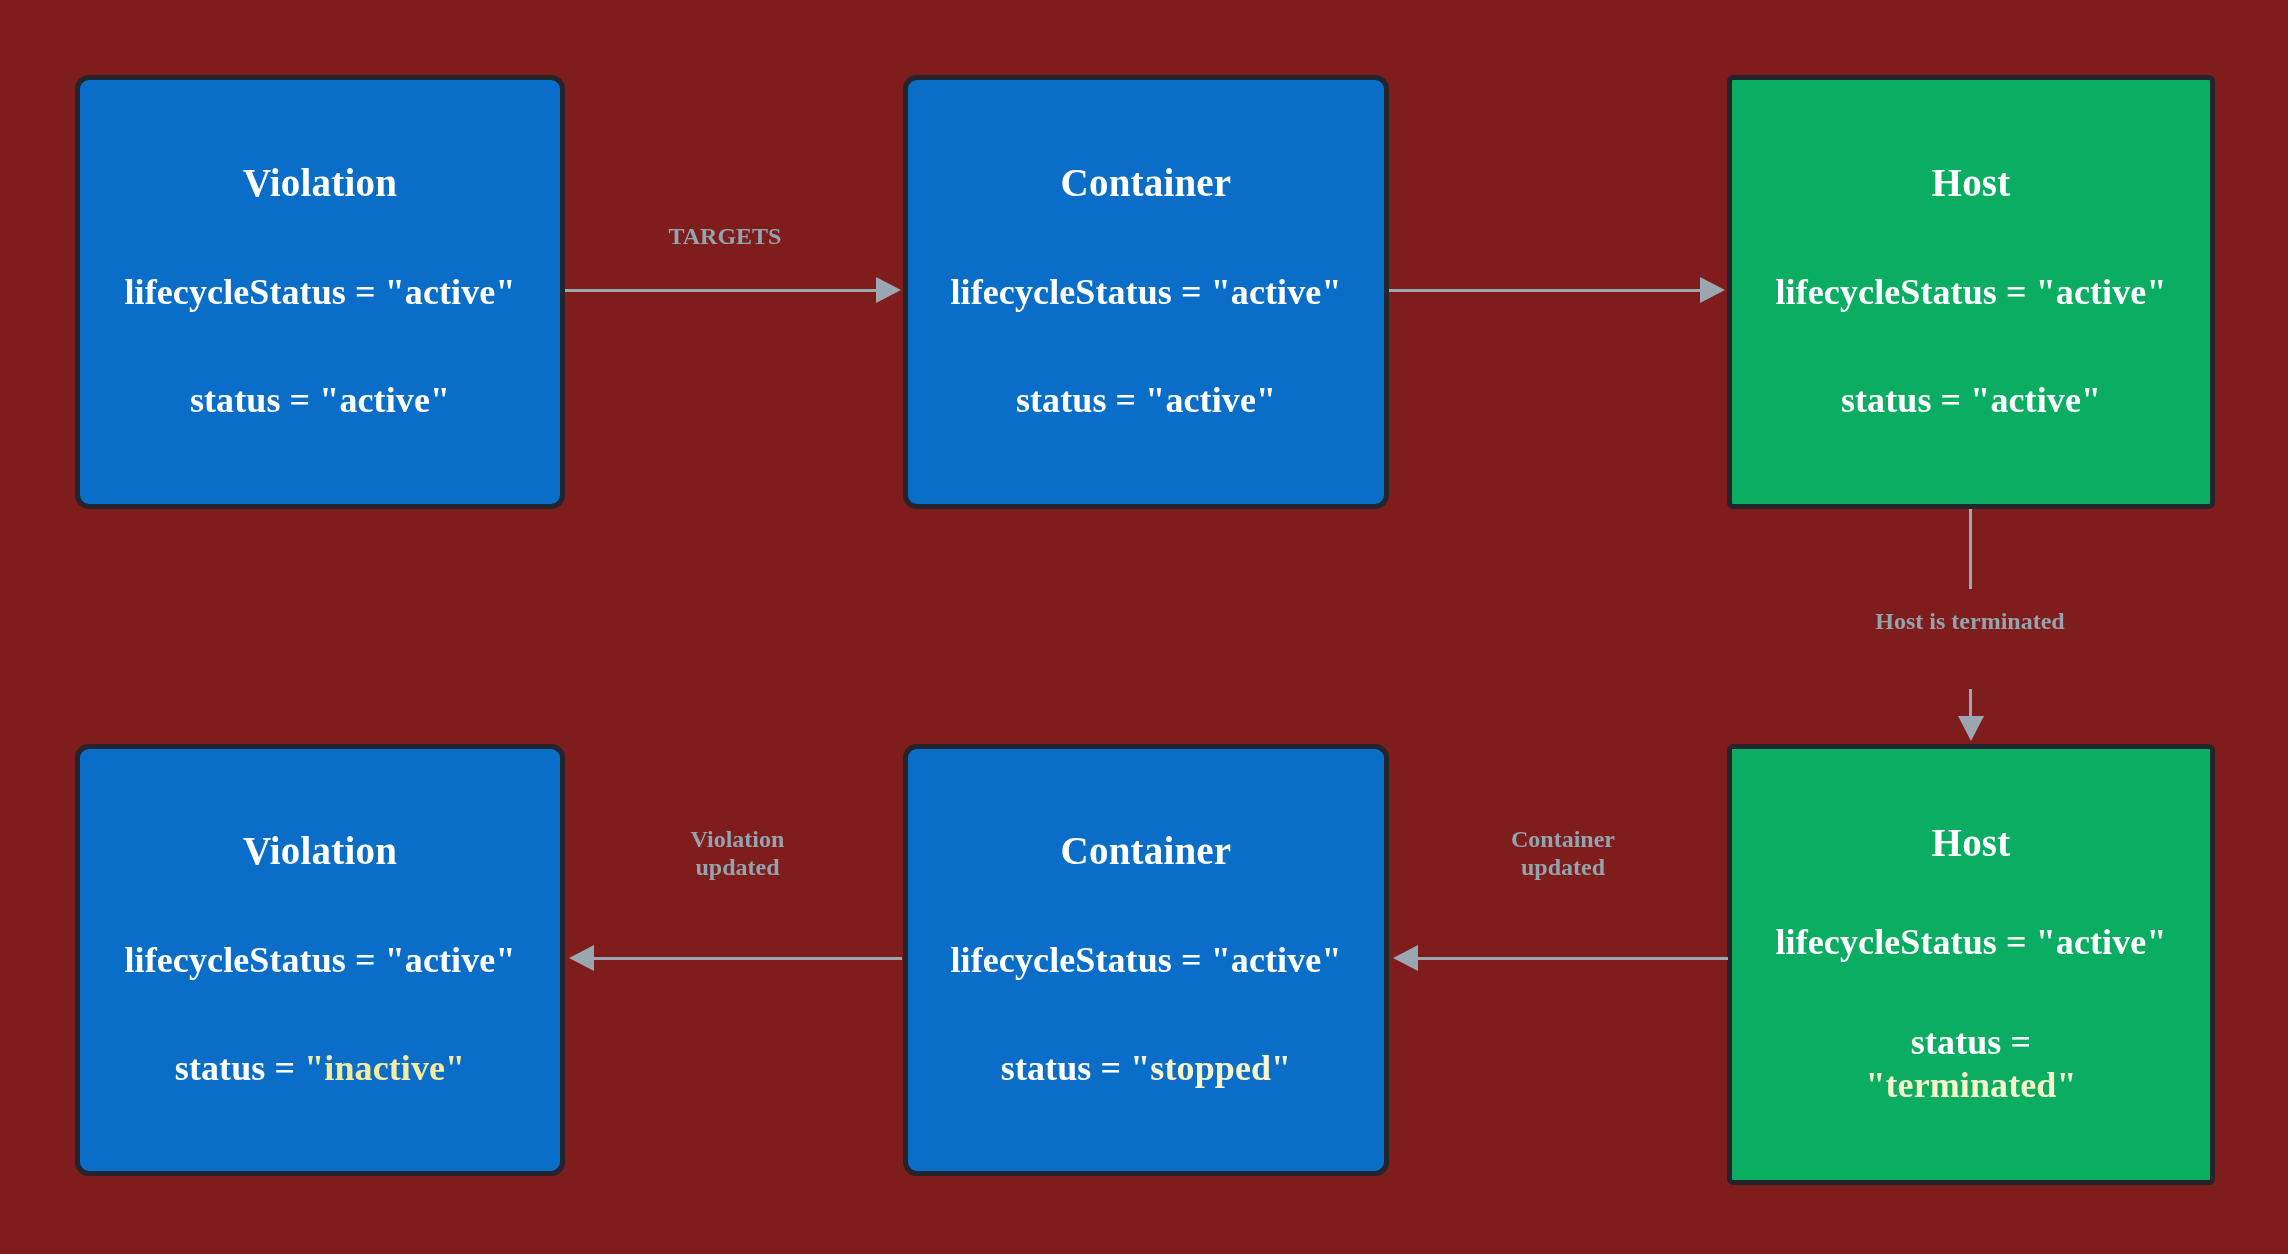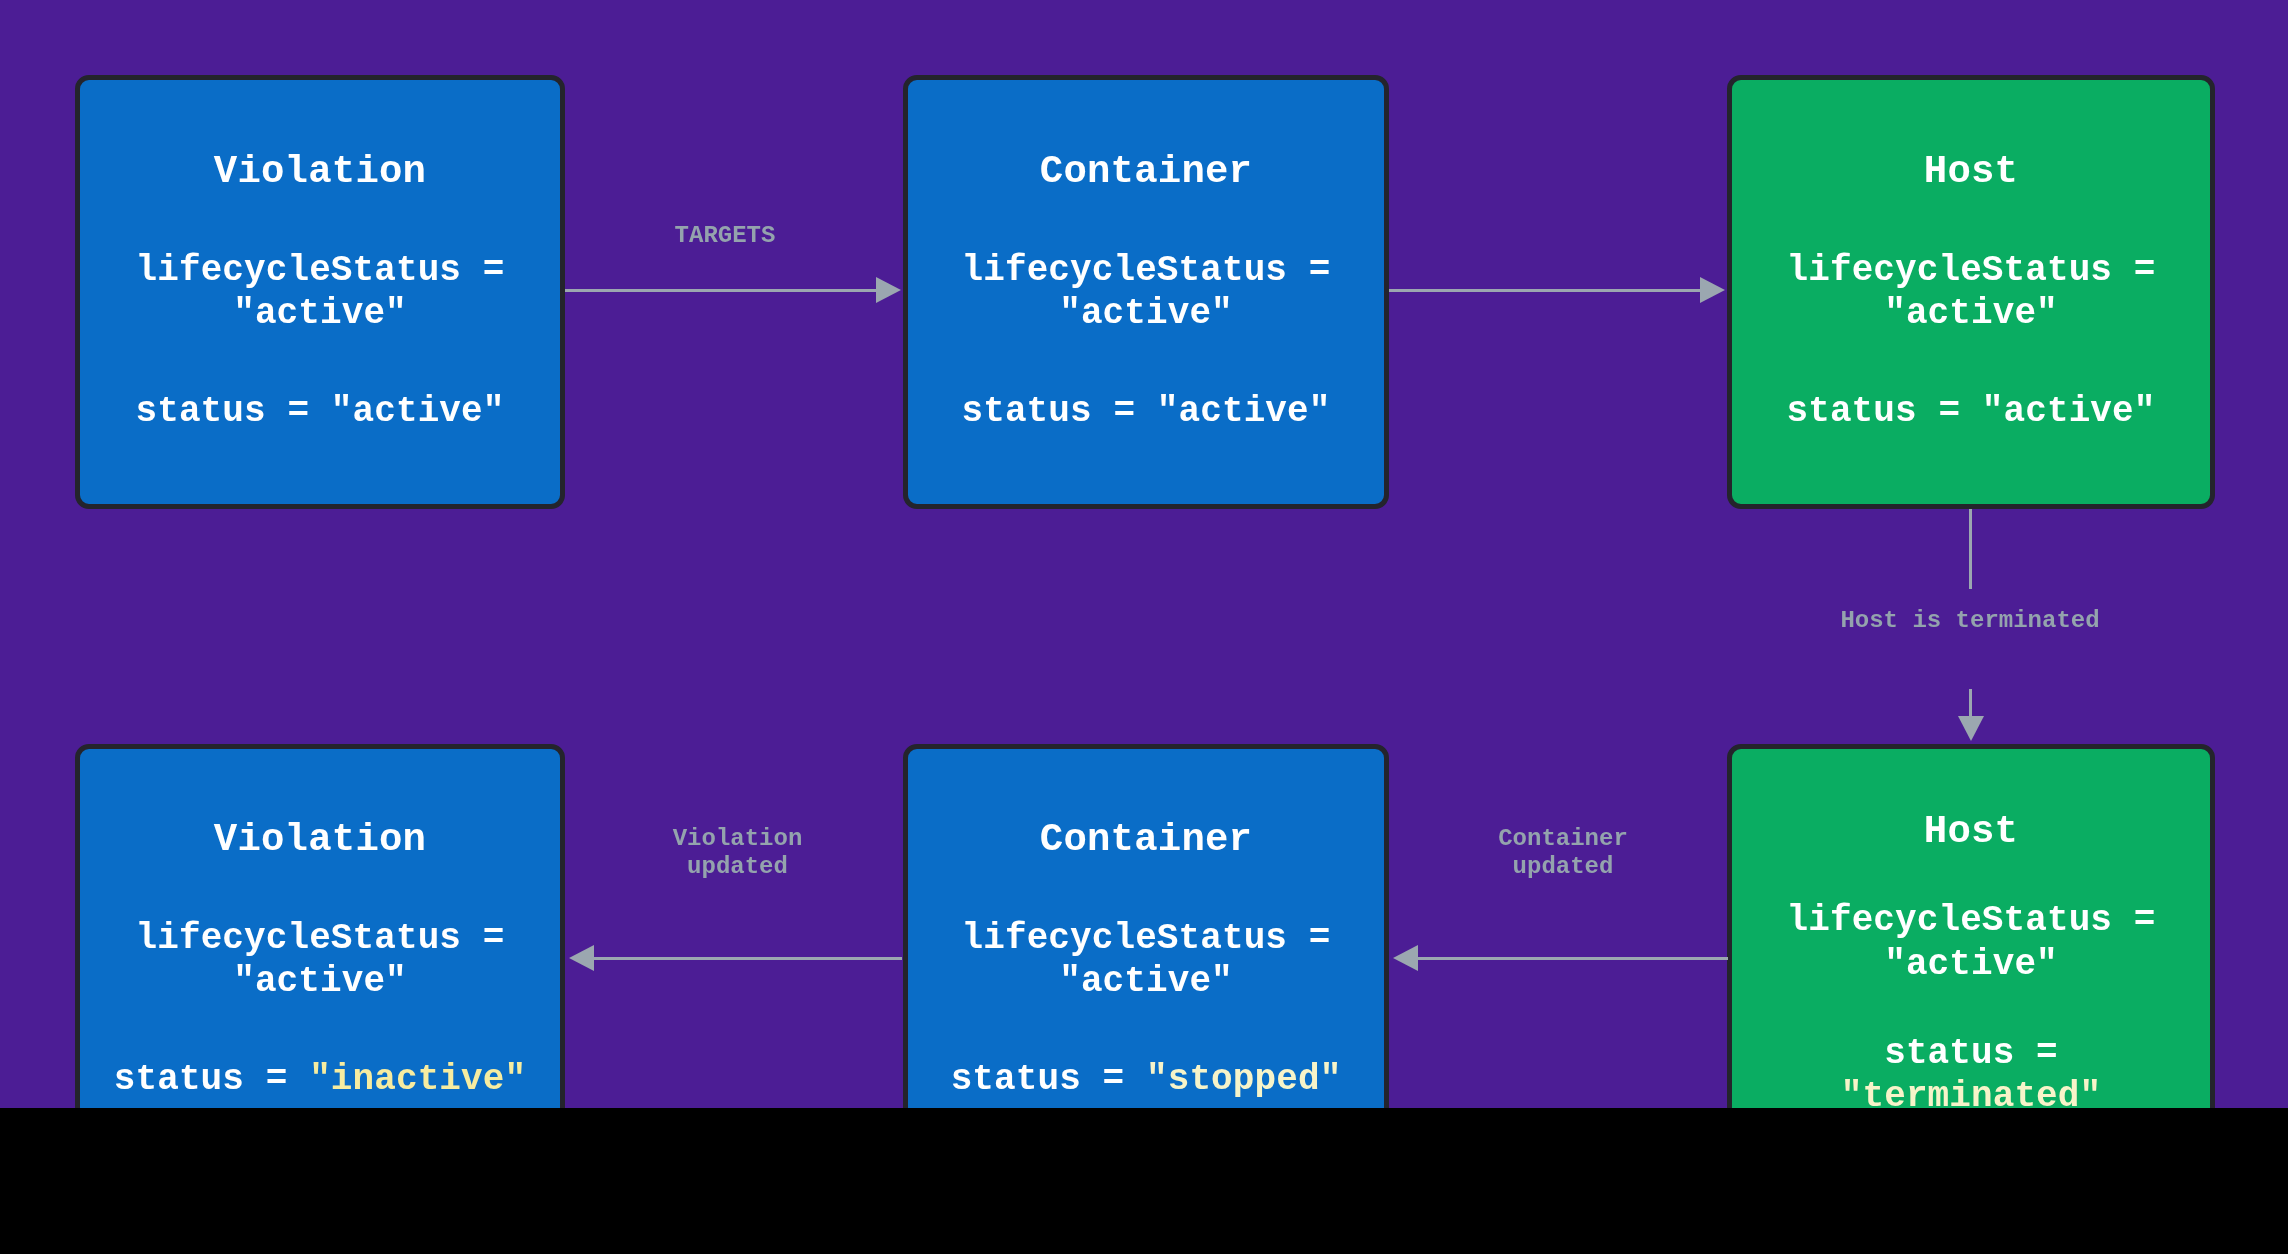--- a/index.html
+++ b/index.html
@@ -4,43 +4,43 @@
 <title>Lifecycle Status Diagram</title>
 <style>
   html, body {
     margin: 0;
     padding: 0;
     background: #000000;
   }
   #canvas {
     position: relative;
     width: 2288px;
-    height: 1108px;
-    background: #4c1d95;
+    height: 1254px;
+    background: #7f1d1d;
     overflow: hidden;
-    font-family: Liberation Mono, monospace;
+    font-family: Liberation Serif, serif;
   }
 
   
   .node {
     position: absolute;
     box-sizing: border-box;
     border: 5px solid #24242c;
     border-radius: 14px;
     display: flex;
     flex-direction: column;
     align-items: center;
     justify-content: space-evenly;
     text-align: center;
     color: #ffffff;
     font-weight: bold;
     padding: 16px 18px;
   }
   .node.blue  { background: #0a6dc7; }
-  .node.green { background: #0aad62; }
+  .node.green { background: #0aad62; border-radius: 6px; }
 
   .node-title {
     font-size: 39px;
     line-height: 1.15;
     letter-spacing: 0.2px;
   }
   .node-line {
     font-size: 36px;
     line-height: 1.22;
     letter-spacing: 0.1px;

